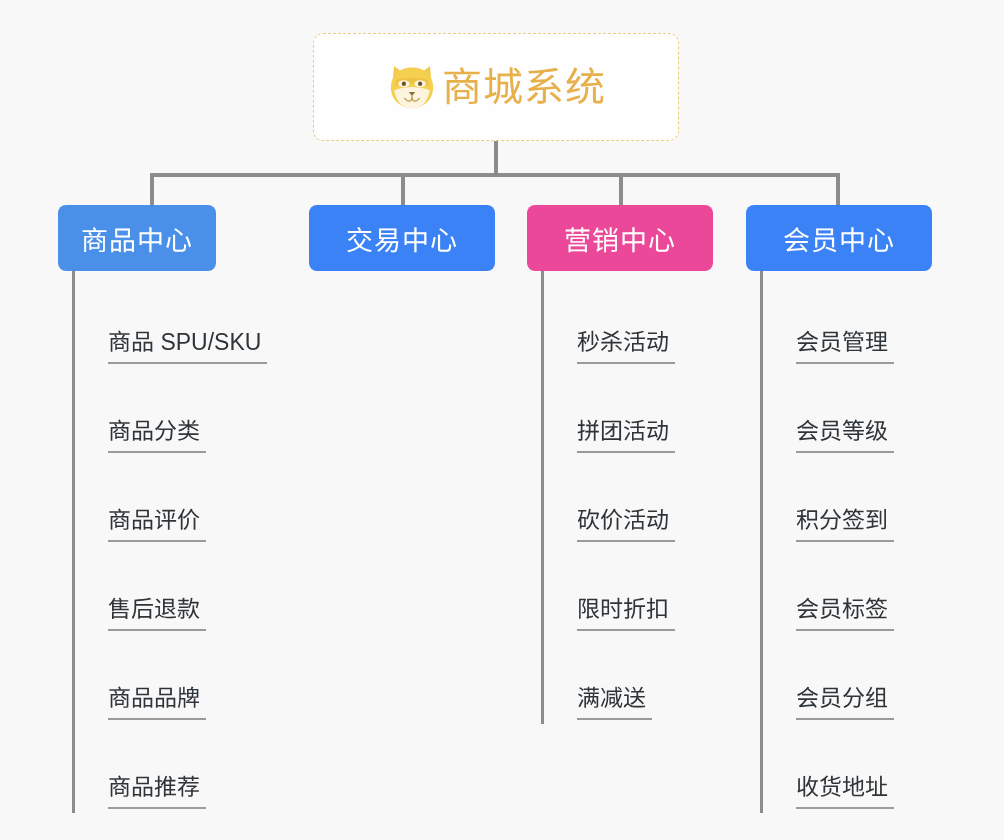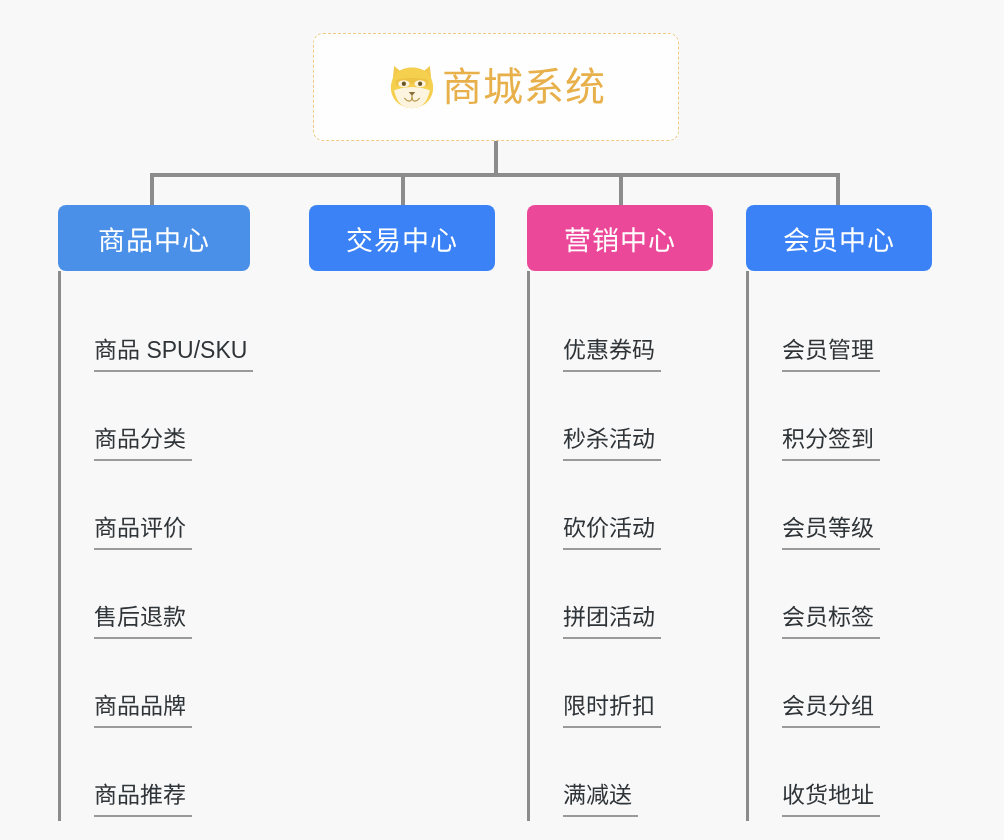--- a/index.html
+++ b/index.html
@@ -73,21 +73,22 @@
     justify-content: center;
     color: #ffffff;
     font-size: 27px;
     letter-spacing: 1px;
     white-space: nowrap;
   }
 
   
   .leaf-stack {
     position: relative;
-    padding-top: 16px;
+    margin-left: 14px;
+    padding-top: 8px;
   }
   .leaf-trunk {
     position: absolute;
     left: 0;
     top: 0;
     bottom: 0;
     width: 3px;
     background: #8c8c8c;
   }
   .leaf {
@@ -114,21 +115,21 @@
   .branch.b0 { left: 58px;  width: 230px; }
   .branch.b1 { left: 309px; width: 221px; }
   .branch.b2 { left: 527px; width: 221px; }
   .branch.b3 { left: 746px; width: 230px; }
 
   .branch.b0 .branch-header { background: #4a90e8; }
   .branch.b1 .branch-header { background: #3b82f6; }
   .branch.b2 .branch-header { background: #ec4899; }
   .branch.b3 .branch-header { background: #3b82f6; }
 
-  .branch.b0 .branch-header { width: 192px; }
+  .branch.b0 .branch-header { width: 158px; }
   .branch.b1 .branch-header { width: 186px; }
   .branch.b2 .branch-header { width: 186px; }
   .branch.b3 .branch-header { width: 186px; }
 </style>
 </head>
 <body>
 
 <div id="mindmap">
 
   <div class="root-node">
@@ -199,56 +200,53 @@
     </div>
   </div>
 
   <div class="branch b2">
     <div class="branch-header">
       <span>营销中心</span>
     </div>
     <div class="leaf-stack">
       <div class="leaf-trunk"></div>
       <div class="leaf">
-        <span class="leaf-label">优惠券码</span>
-      </div>
-      <div class="leaf">
         <span class="leaf-label">秒杀活动</span>
       </div>
       <div class="leaf">
+        <span class="leaf-label">拼团活动</span>
+      </div>
+      <div class="leaf">
         <span class="leaf-label">砍价活动</span>
-      </div>
-      <div class="leaf">
-        <span class="leaf-label">拼团活动</span>
       </div>
       <div class="leaf">
         <span class="leaf-label">限时折扣</span>
       </div>
       <div class="leaf">
         <span class="leaf-label">满减送</span>
       </div>
     </div>
   </div>
 
   <div class="branch b3">
     <div class="branch-header">
       <span>会员中心</span>
     </div>
     <div class="leaf-stack">
       <div class="leaf-trunk"></div>
       <div class="leaf">
         <span class="leaf-label">会员管理</span>
       </div>
       <div class="leaf">
+        <span class="leaf-label">会员等级</span>
+      </div>
+      <div class="leaf">
         <span class="leaf-label">积分签到</span>
       </div>
       <div class="leaf">
-        <span class="leaf-label">会员等级</span>
-      </div>
-      <div class="leaf">
         <span class="leaf-label">会员标签</span>
       </div>
       <div class="leaf">
         <span class="leaf-label">会员分组</span>
       </div>
       <div class="leaf">
         <span class="leaf-label">收货地址</span>
       </div>
     </div>
   </div>

